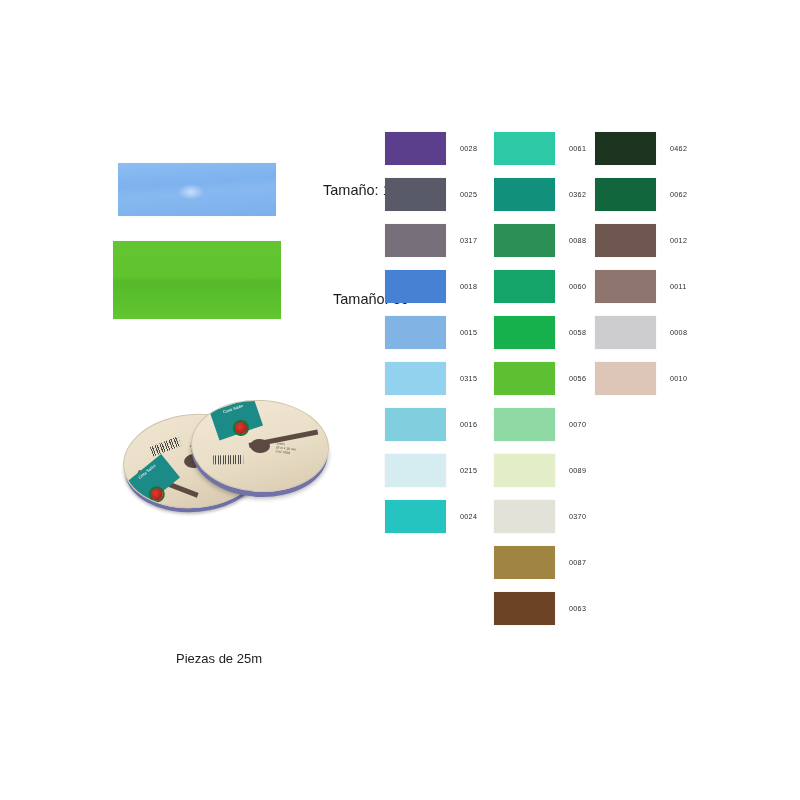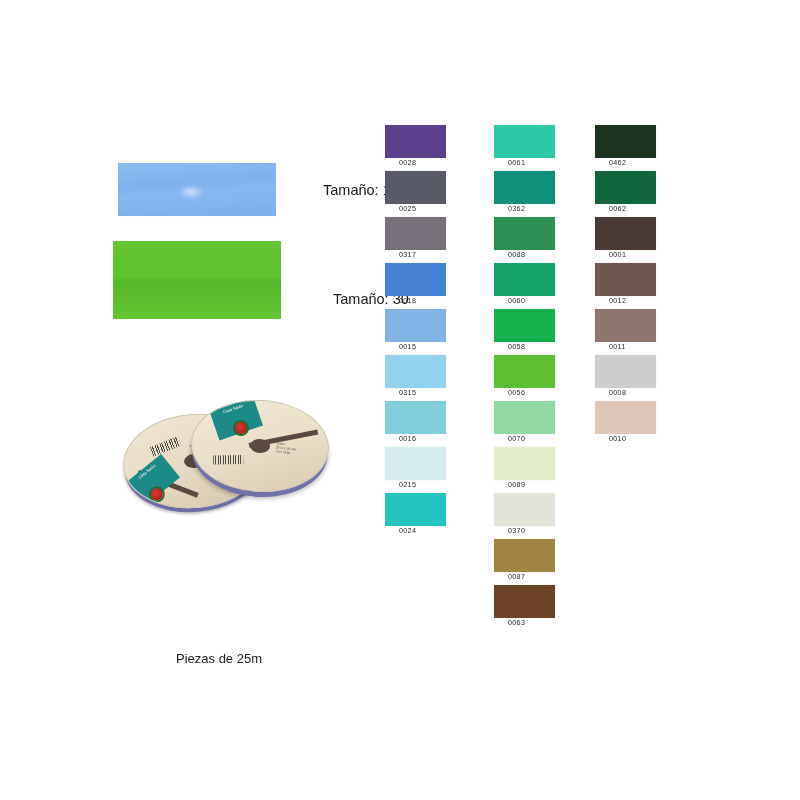--- a/index.html
+++ b/index.html
@@ -181,22 +181,21 @@
     top: 0;
   }
   .chart-col.col-0 { left: 5px; }
   .chart-col.col-1 { left: 114px; }
   .chart-col.col-2 { left: 215px; }
 
   .swatch-row {
     position: relative;
     height: 46px;
     display: flex;
-    align-items: flex-start;
-    flex-direction: column;
+    align-items: center;
   }
   .swatch-chip {
     width: 61px;
     height: 33px;
     box-shadow: 0 0 0 0.5px rgba(0,0,0,0.05);
   }
   .swatch-code {
     margin-left: 14px;
     font-size: 7.2px;
     letter-spacing: 0.3px;
@@ -337,24 +336,20 @@
       <div class="chart-col col-2">
         <div class="swatch-row">
           <div class="swatch-chip" style="background: rgb(29, 52, 32);"></div>
           <div class="swatch-code">0462</div>
         </div>
         <div class="swatch-row">
           <div class="swatch-chip" style="background: rgb(18, 102, 62);"></div>
           <div class="swatch-code">0062</div>
         </div>
         <div class="swatch-row">
-          <div class="swatch-chip" style="background: rgb(74, 58, 53);"></div>
-          <div class="swatch-code">0001</div>
-        </div>
-        <div class="swatch-row">
           <div class="swatch-chip" style="background: rgb(110, 87, 78);"></div>
           <div class="swatch-code">0012</div>
         </div>
         <div class="swatch-row">
           <div class="swatch-chip" style="background: rgb(142, 117, 110);"></div>
           <div class="swatch-code">0011</div>
         </div>
         <div class="swatch-row">
           <div class="swatch-chip" style="background: rgb(205, 205, 208);"></div>
           <div class="swatch-code">0008</div>

